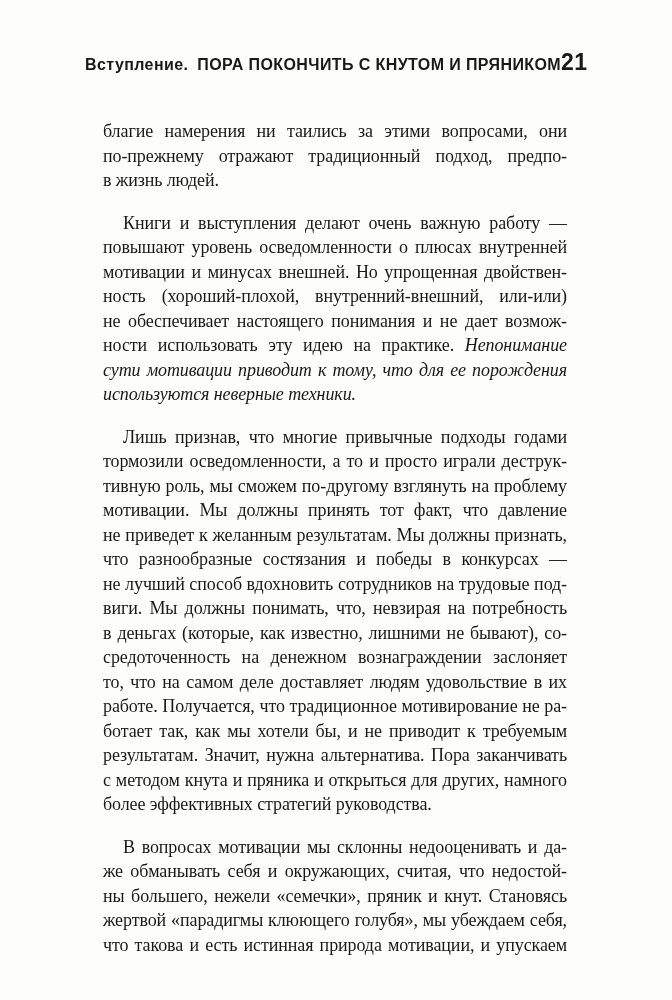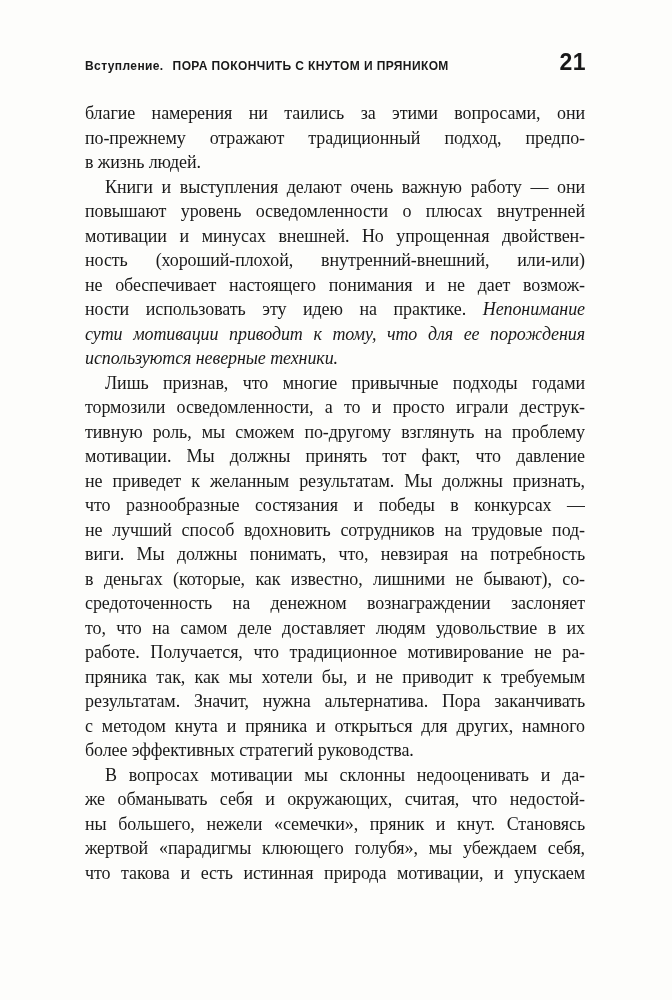--- a/index.html
+++ b/index.html
@@ -21,39 +21,39 @@
     left: 85px;
     right: 86px;
     top: 49px;
     display: flex;
     justify-content: space-between;
     align-items: baseline;
     font-family: "Liberation Sans", "DejaVu Sans", sans-serif;
     font-weight: 700;
   }
   .head-left {
-    font-size: 12px;
+    font-size: 16px;
     letter-spacing: 0.4px;
     white-space: nowrap;
   }
   .chapter { margin-right: 9px; }
   .folio {
     font-size: 23px;
     letter-spacing: 0.5px;
   }
   .text-block {
     position: absolute;
     left: 85px;
     top: 101px;
     width: 500px;
     font-size: 18px;
     line-height: 24.5px;
     letter-spacing: -0.1px;
   }
-  .para { margin: 0; }
+  .para { margin: 18px; }
   .line {
     display: block;
     height: 24.5px;
     overflow: hidden;
     text-align: justify;
     text-align-last: justify;
   }
   .line.endline { text-align-last: left; }
   .line.first { text-indent: 20px; }
   .it { font-style: italic; }
@@ -91,21 +91,21 @@
         <div class="line"><span>тивную роль, мы сможем по-другому взглянуть на проблему</span></div>
         <div class="line"><span>мотивации. Мы должны принять тот факт, что давление</span></div>
         <div class="line"><span>не приведет к желанным результатам. Мы должны признать,</span></div>
         <div class="line"><span>что разнообразные состязания и победы в конкурсах —</span></div>
         <div class="line"><span>не лучший способ вдохновить сотрудников на трудовые под-</span></div>
         <div class="line"><span>виги. Мы должны понимать, что, невзирая на потребность</span></div>
         <div class="line"><span>в деньгах (которые, как известно, лишними не бывают), со-</span></div>
         <div class="line"><span>средоточенность на денежном вознаграждении заслоняет</span></div>
         <div class="line"><span>то, что на самом деле доставляет людям удовольствие в их</span></div>
         <div class="line"><span>работе. Получается, что традиционное мотивирование не ра-</span></div>
-        <div class="line"><span>пряника так, как мы хотели бы, и не приводит к требуемым</span></div>
+        <div class="line"><span>ботает так, как мы хотели бы, и не приводит к требуемым</span></div>
         <div class="line"><span>результатам. Значит, нужна альтернатива. Пора заканчивать</span></div>
         <div class="line"><span>с методом кнута и пряника и открыться для других, намного</span></div>
         <div class="line endline"><span>более эффективных стратегий руководства.</span></div>
       </div>
       <div class="para">
         <div class="line first"><span>В вопросах мотивации мы склонны недооценивать и да-</span></div>
         <div class="line"><span>же обманывать себя и окружающих, считая, что недостой-</span></div>
         <div class="line"><span>ны большего, нежели «семечки», пряник и кнут. Становясь</span></div>
         <div class="line"><span>жертвой «парадигмы клюющего голубя», мы убеждаем себя,</span></div>
         <div class="line"><span>что такова и есть истинная природа мотивации, и упускаем</span></div>

